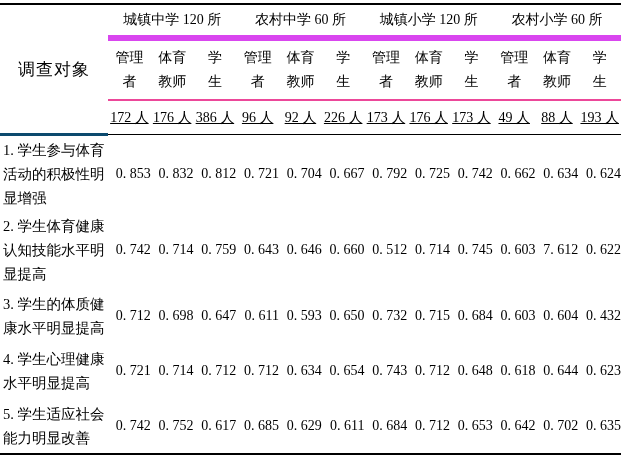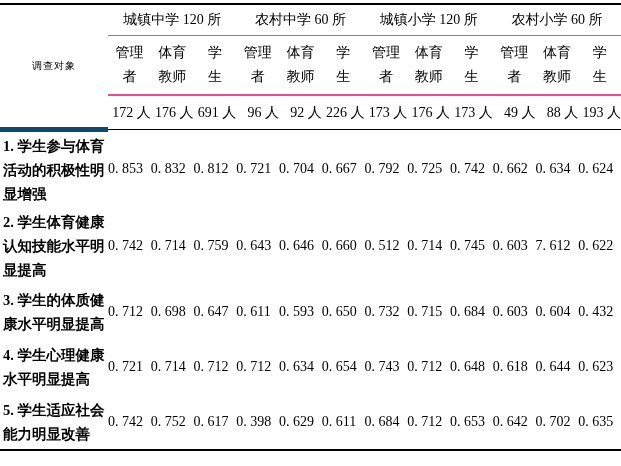--- a/index.html
+++ b/index.html
@@ -28,62 +28,62 @@
   col.c-label { width: 108px; }
   col.c-data  { width: 42.75px; }
   th, td {
     font-weight: normal;
     padding: 0;
     margin: 0;
   }
   .corner {
     text-align: center;
     vertical-align: middle;
-    border-bottom: 5px solid #0c4a6e;
-    font-size: 10px;
+    border-bottom: 3px solid #0c4a6e;
+    font-size: 17px;
     letter-spacing: 1px;
   }
   .grp {
     height: 30px;
     text-align: center;
     vertical-align: middle;
-    border-bottom: 1px solid #d946ef;
+    border-bottom: 6px solid #d946ef;
     white-space: nowrap;
     overflow: visible;
   }
   .sub {
     height: 58px;
     text-align: center;
     vertical-align: middle;
     border-bottom: 2px solid #ec4899;
     white-space: pre-line;
     line-height: 24px;
   }
   .cnt {
     height: 33px;
-    text-align: right;
+    text-align: center;
     vertical-align: middle;
     border-bottom: 1px solid #000;
     white-space: nowrap;
     overflow: visible;
+    text-decoration: underline;
   }
   tbody tr.tall  td { height: 76px; }
   tbody tr.short td { height: 55px; }
   .lbl {
     text-align: left;
     vertical-align: middle;
     white-space: pre-line;
     line-height: 24px;
     padding-left: 3px;
     padding-right: 2px;
     font-size: 14.5px;
-    font-weight: bold;
   }
   .val {
-    text-align: left;
+    text-align: right;
     vertical-align: middle;
     white-space: nowrap;
     overflow: visible;
     margin-top: 6px;
   }
 </style>
 </head>
 <body>
 
 <div class="page">
@@ -133,21 +133,21 @@
         <th class="sub">管理
 者</th>
         <th class="sub">体育
 教师</th>
         <th class="sub">学
 生</th>
       </tr>
       <tr>
         <td class="cnt">172 人</td>
         <td class="cnt">176 人</td>
-        <td class="cnt">691 人</td>
+        <td class="cnt">386 人</td>
         <td class="cnt">96 人</td>
         <td class="cnt">92 人</td>
         <td class="cnt">226 人</td>
         <td class="cnt">173 人</td>
         <td class="cnt">176 人</td>
         <td class="cnt">173 人</td>
         <td class="cnt">49 人</td>
         <td class="cnt">88 人</td>
         <td class="cnt">193 人</td>
       </tr>
@@ -218,21 +218,21 @@
         <td class="val">0. 618</td>
         <td class="val">0. 644</td>
         <td class="val">0. 623</td>
       </tr>
       <tr class="short">
         <td class="lbl">5. 学生适应社会
 能力明显改善</td>
         <td class="val">0. 742</td>
         <td class="val">0. 752</td>
         <td class="val">0. 617</td>
-        <td class="val">0. 398</td>
+        <td class="val">0. 685</td>
         <td class="val">0. 629</td>
         <td class="val">0. 611</td>
         <td class="val">0. 684</td>
         <td class="val">0. 712</td>
         <td class="val">0. 653</td>
         <td class="val">0. 642</td>
         <td class="val">0. 702</td>
         <td class="val">0. 635</td>
       </tr>
     </tbody>

